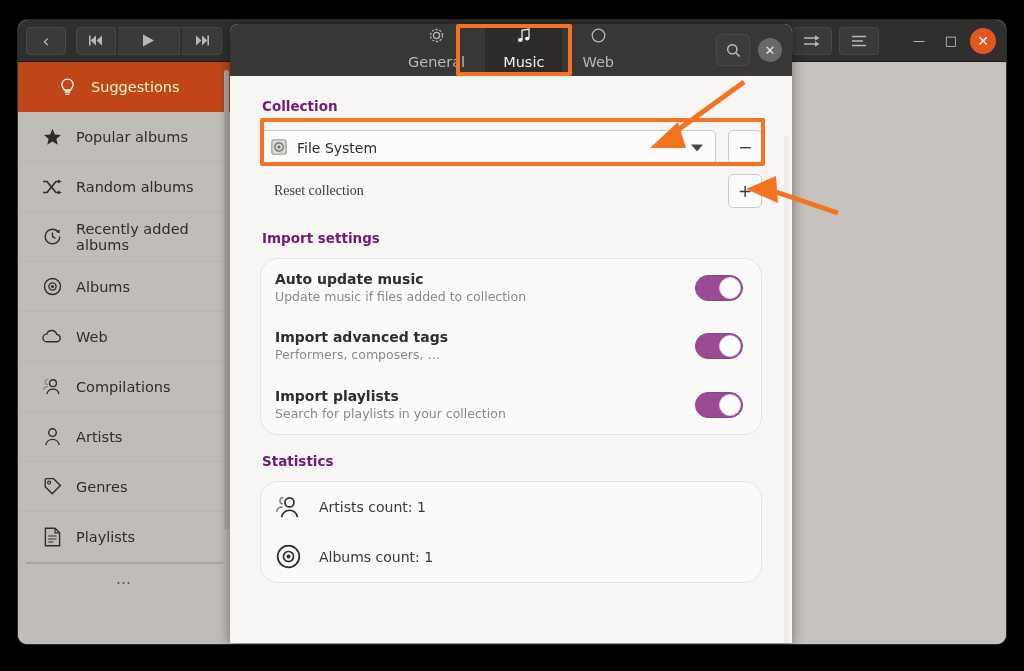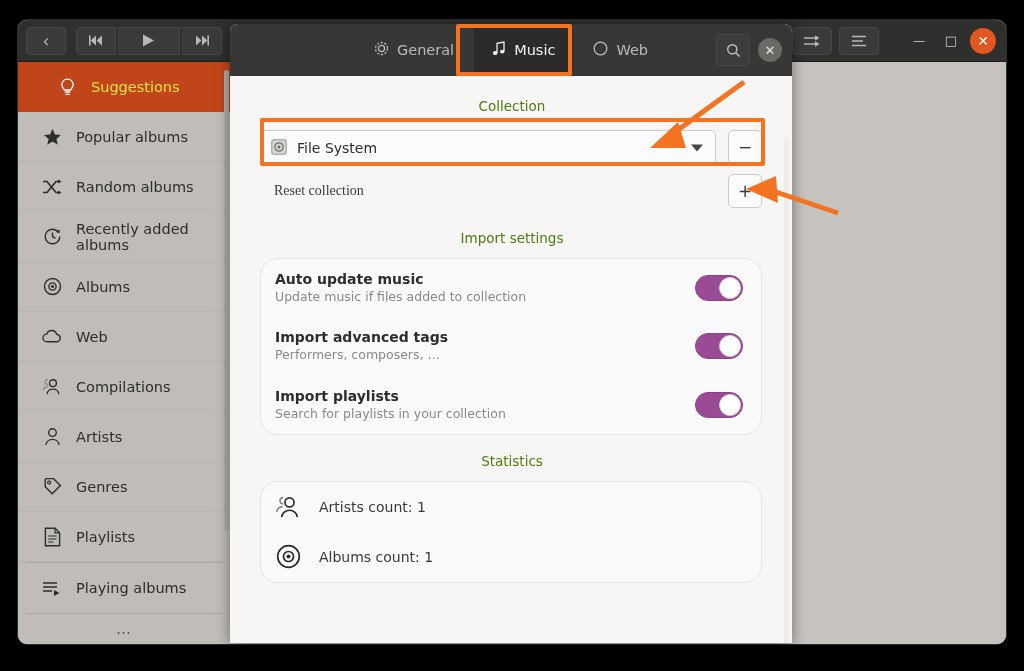--- a/index.html
+++ b/index.html
@@ -83,21 +83,21 @@
     height: 50px;
     display: flex; align-items: center;
     padding-left: 24px;
     gap: 14px;
     color: #2d2d2d;
     font-size: 14.5px;
     border-bottom: 1px solid #bab7b3;
   }
   .side-item.selected {
     background: #c0461a;
-    color: #fde047;
+    color: #fef9c3;
     border-bottom: none;
     padding-left: 39px;
   }
   .side-item .s-icon {
     width: 20px; height: 20px;
     display: flex; align-items: center; justify-content: center;
     flex: 0 0 20px;
   }
   .side-sep {
     height: 1px; background: #a9a6a2; margin: 0 8px;
@@ -141,20 +141,21 @@
   }
   .dlg-tabs {
     display: flex; align-items: center; gap: 2px;
   }
   .dlg-tab {
     display: flex; align-items: center; gap: 8px;
     height: 44px;
     padding: 0 18px;
     color: #bbb9b6;
     font-size: 14.5px;
+    flex-direction: column;
   }
   .dlg-tab.active {
     background: #2c2b29;
     color: #f0efee;
   }
   .dlg-hdr-right {
     position: absolute;
     right: 10px; top: 0; height: 52px;
     display: flex; align-items: center; gap: 8px;
   }
@@ -176,24 +177,23 @@
   .dlg-body {
     position: absolute;
     left: 0; top: 52px;
     width: 562px; height: 567px;
     background: #f7f6f5;
     padding: 18px 30px 0 30px;
     overflow: hidden;
   }
   .sec-title {
     font-size: 13.5px;
-    font-weight: normal;
-    color: #4d7c0f;
+    font-weight: bold;
+    color: #701a75;
     margin: 4px 0 12px 2px;
-    text-align: center;
   }
   .sec-title.sp { margin-top: 18px; }
 
   .collection-row {
     display: flex; align-items: flex-start; gap: 12px;
     padding: 4px 0;
   }
   .combo {
     flex: 1;
     height: 36px;
@@ -470,29 +470,20 @@
             <path d="M1.4 1.2 H11 L15.6 5.8 V18.8 H1.4 Z" fill="none" stroke="#2d2d2d" stroke-width="1.4"></path>
             <path d="M11 1.2 V5.8 H15.6" fill="none" stroke="#2d2d2d" stroke-width="1.2"></path>
             <path d="M4.2 9 H12.6 M4.2 12 H12.6 M4.2 15 H9.4" stroke="#2d2d2d" stroke-width="1.2"></path>
           </svg>
         </span>
         <span>Playlists</span>
       </div>
 
       <div class="side-sep"></div>
 
-      <div class="side-item" style="border-bottom:none;">
-        <span class="s-icon">
-          <svg width="20" height="17" viewBox="0 0 20 17">
-            <path d="M1 3 H15 M1 7 H15 M1 11 H10" stroke="#2d2d2d" stroke-width="1.5"></path>
-            <polygon points="12,10 17.5,13 12,16" fill="#2d2d2d"></polygon>
-          </svg>
-        </span>
-        <span>Playing albums</span>
-      </div>
 
       <div class="side-sep"></div>
       <div class="side-more">
         <span>…</span>
       </div>
 
       <div class="side-scroll"></div>
     </div>
   </div>
 

